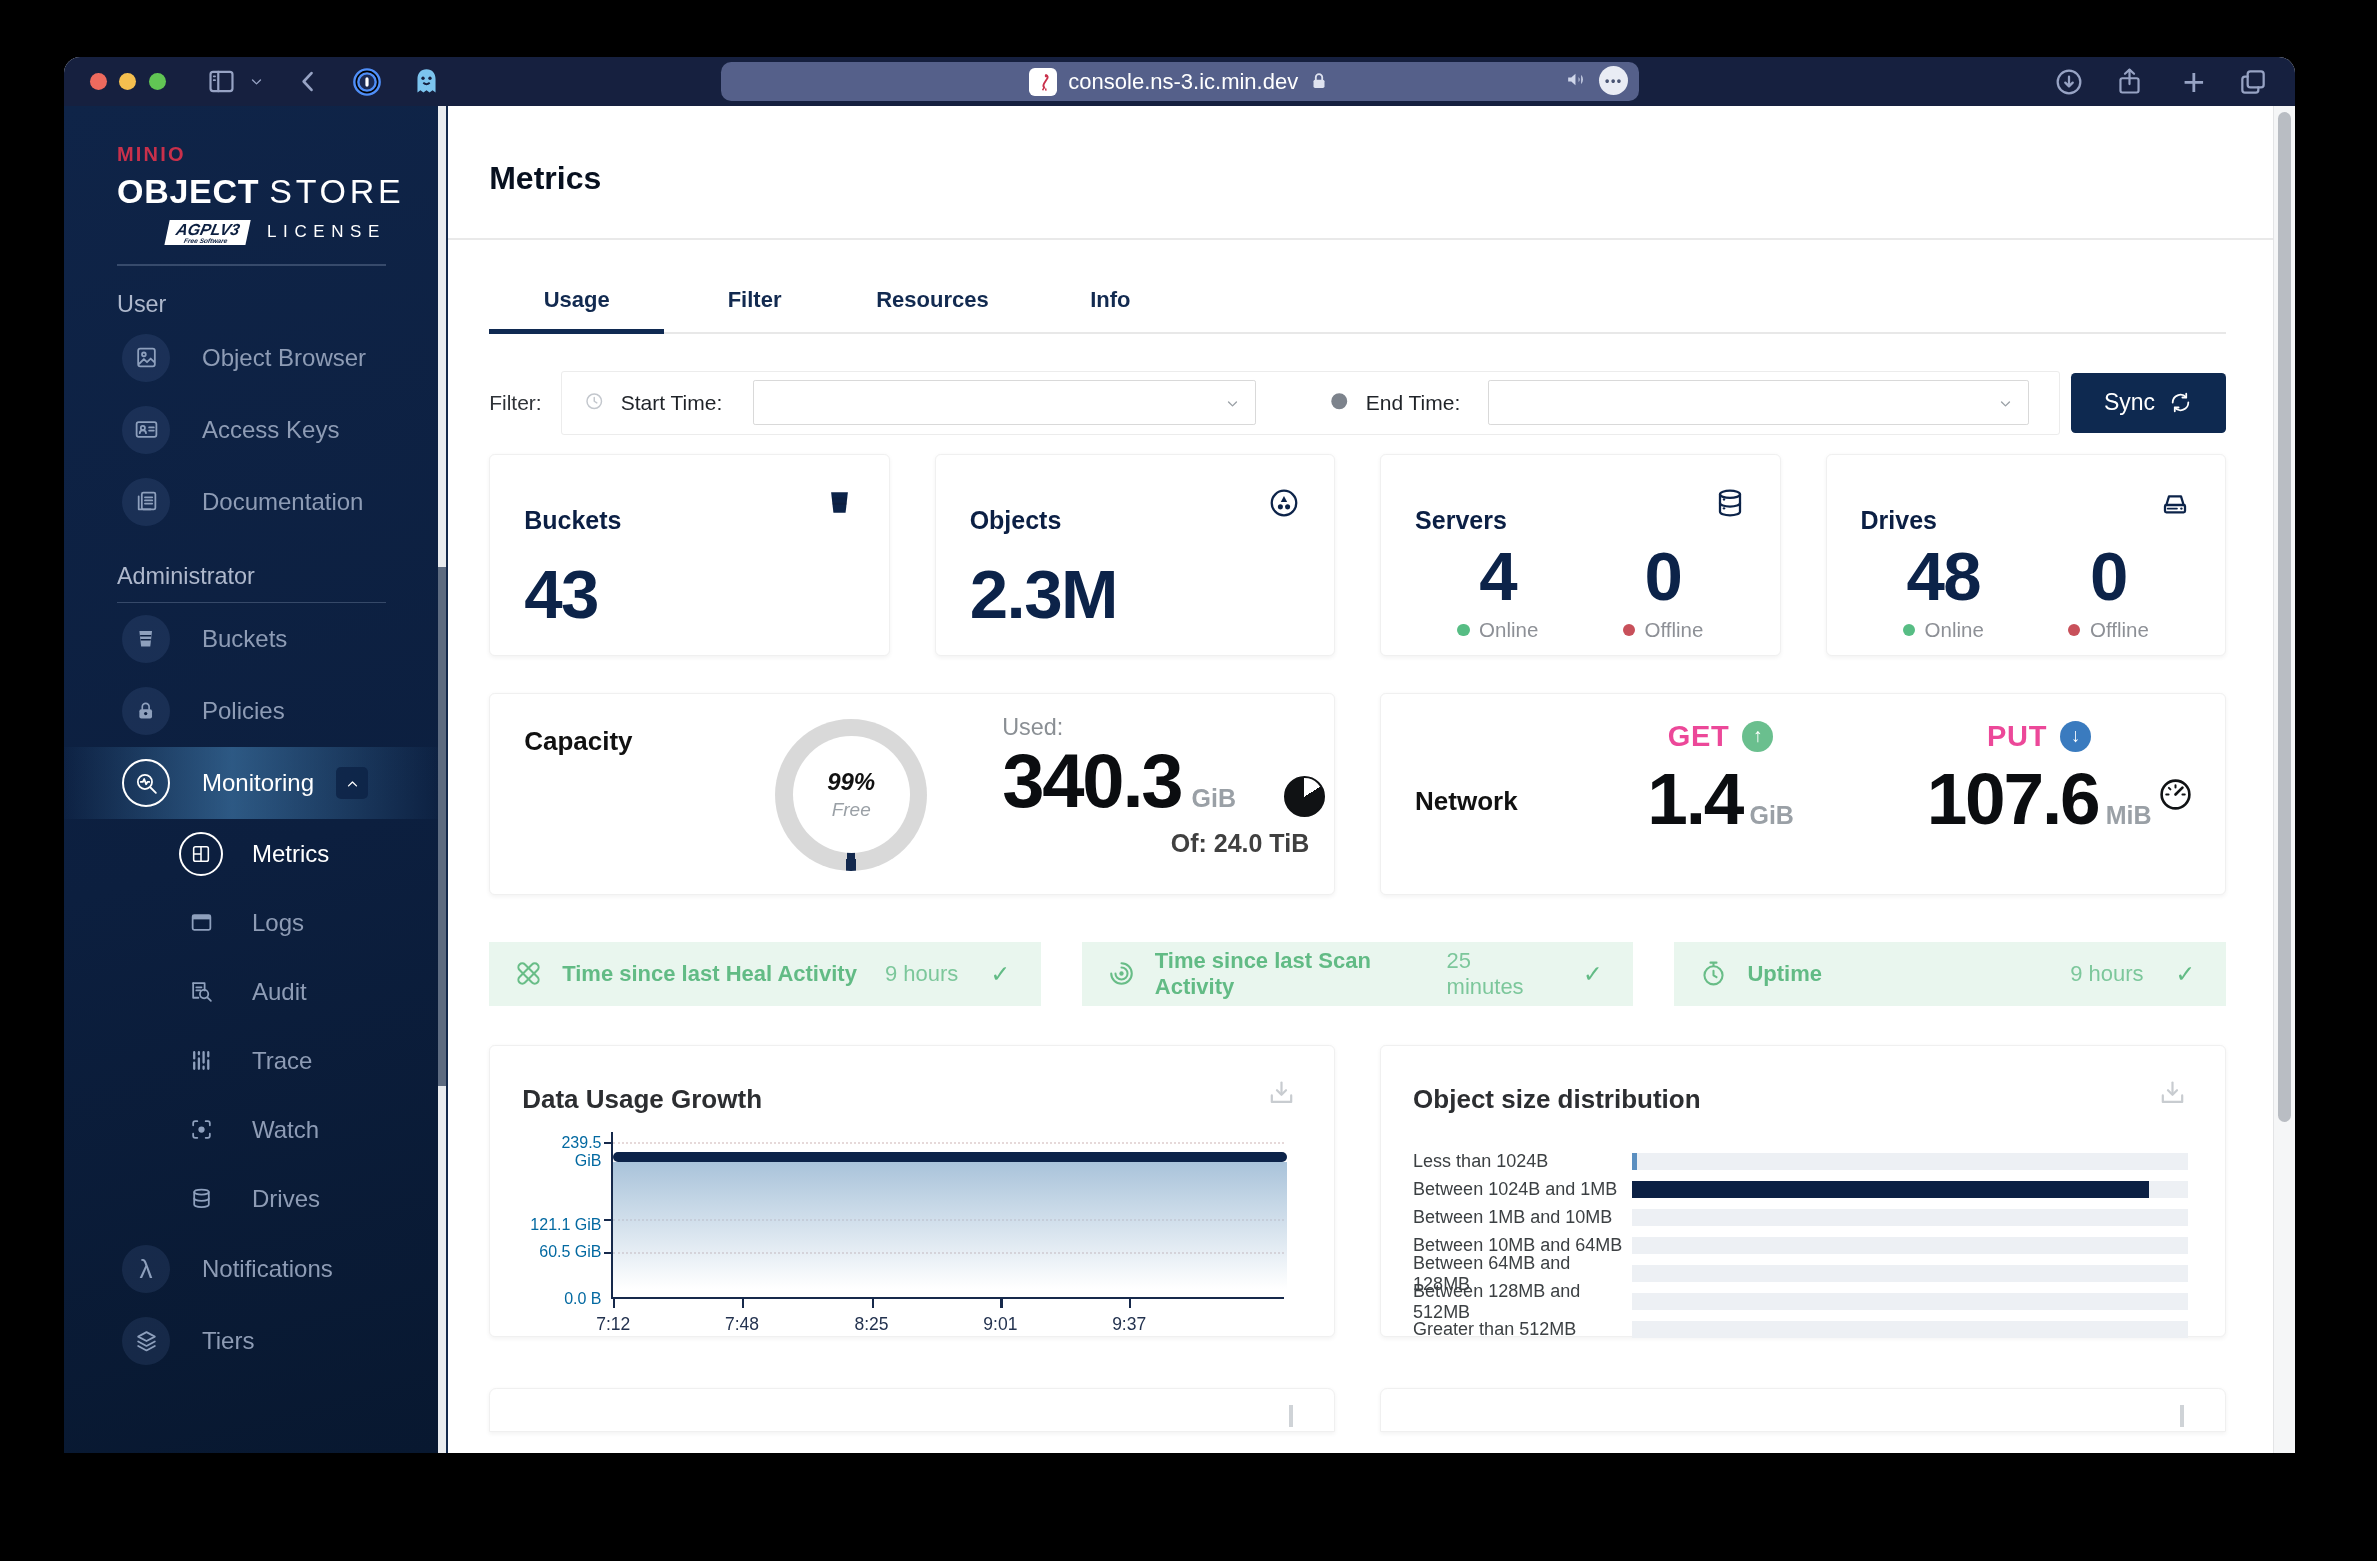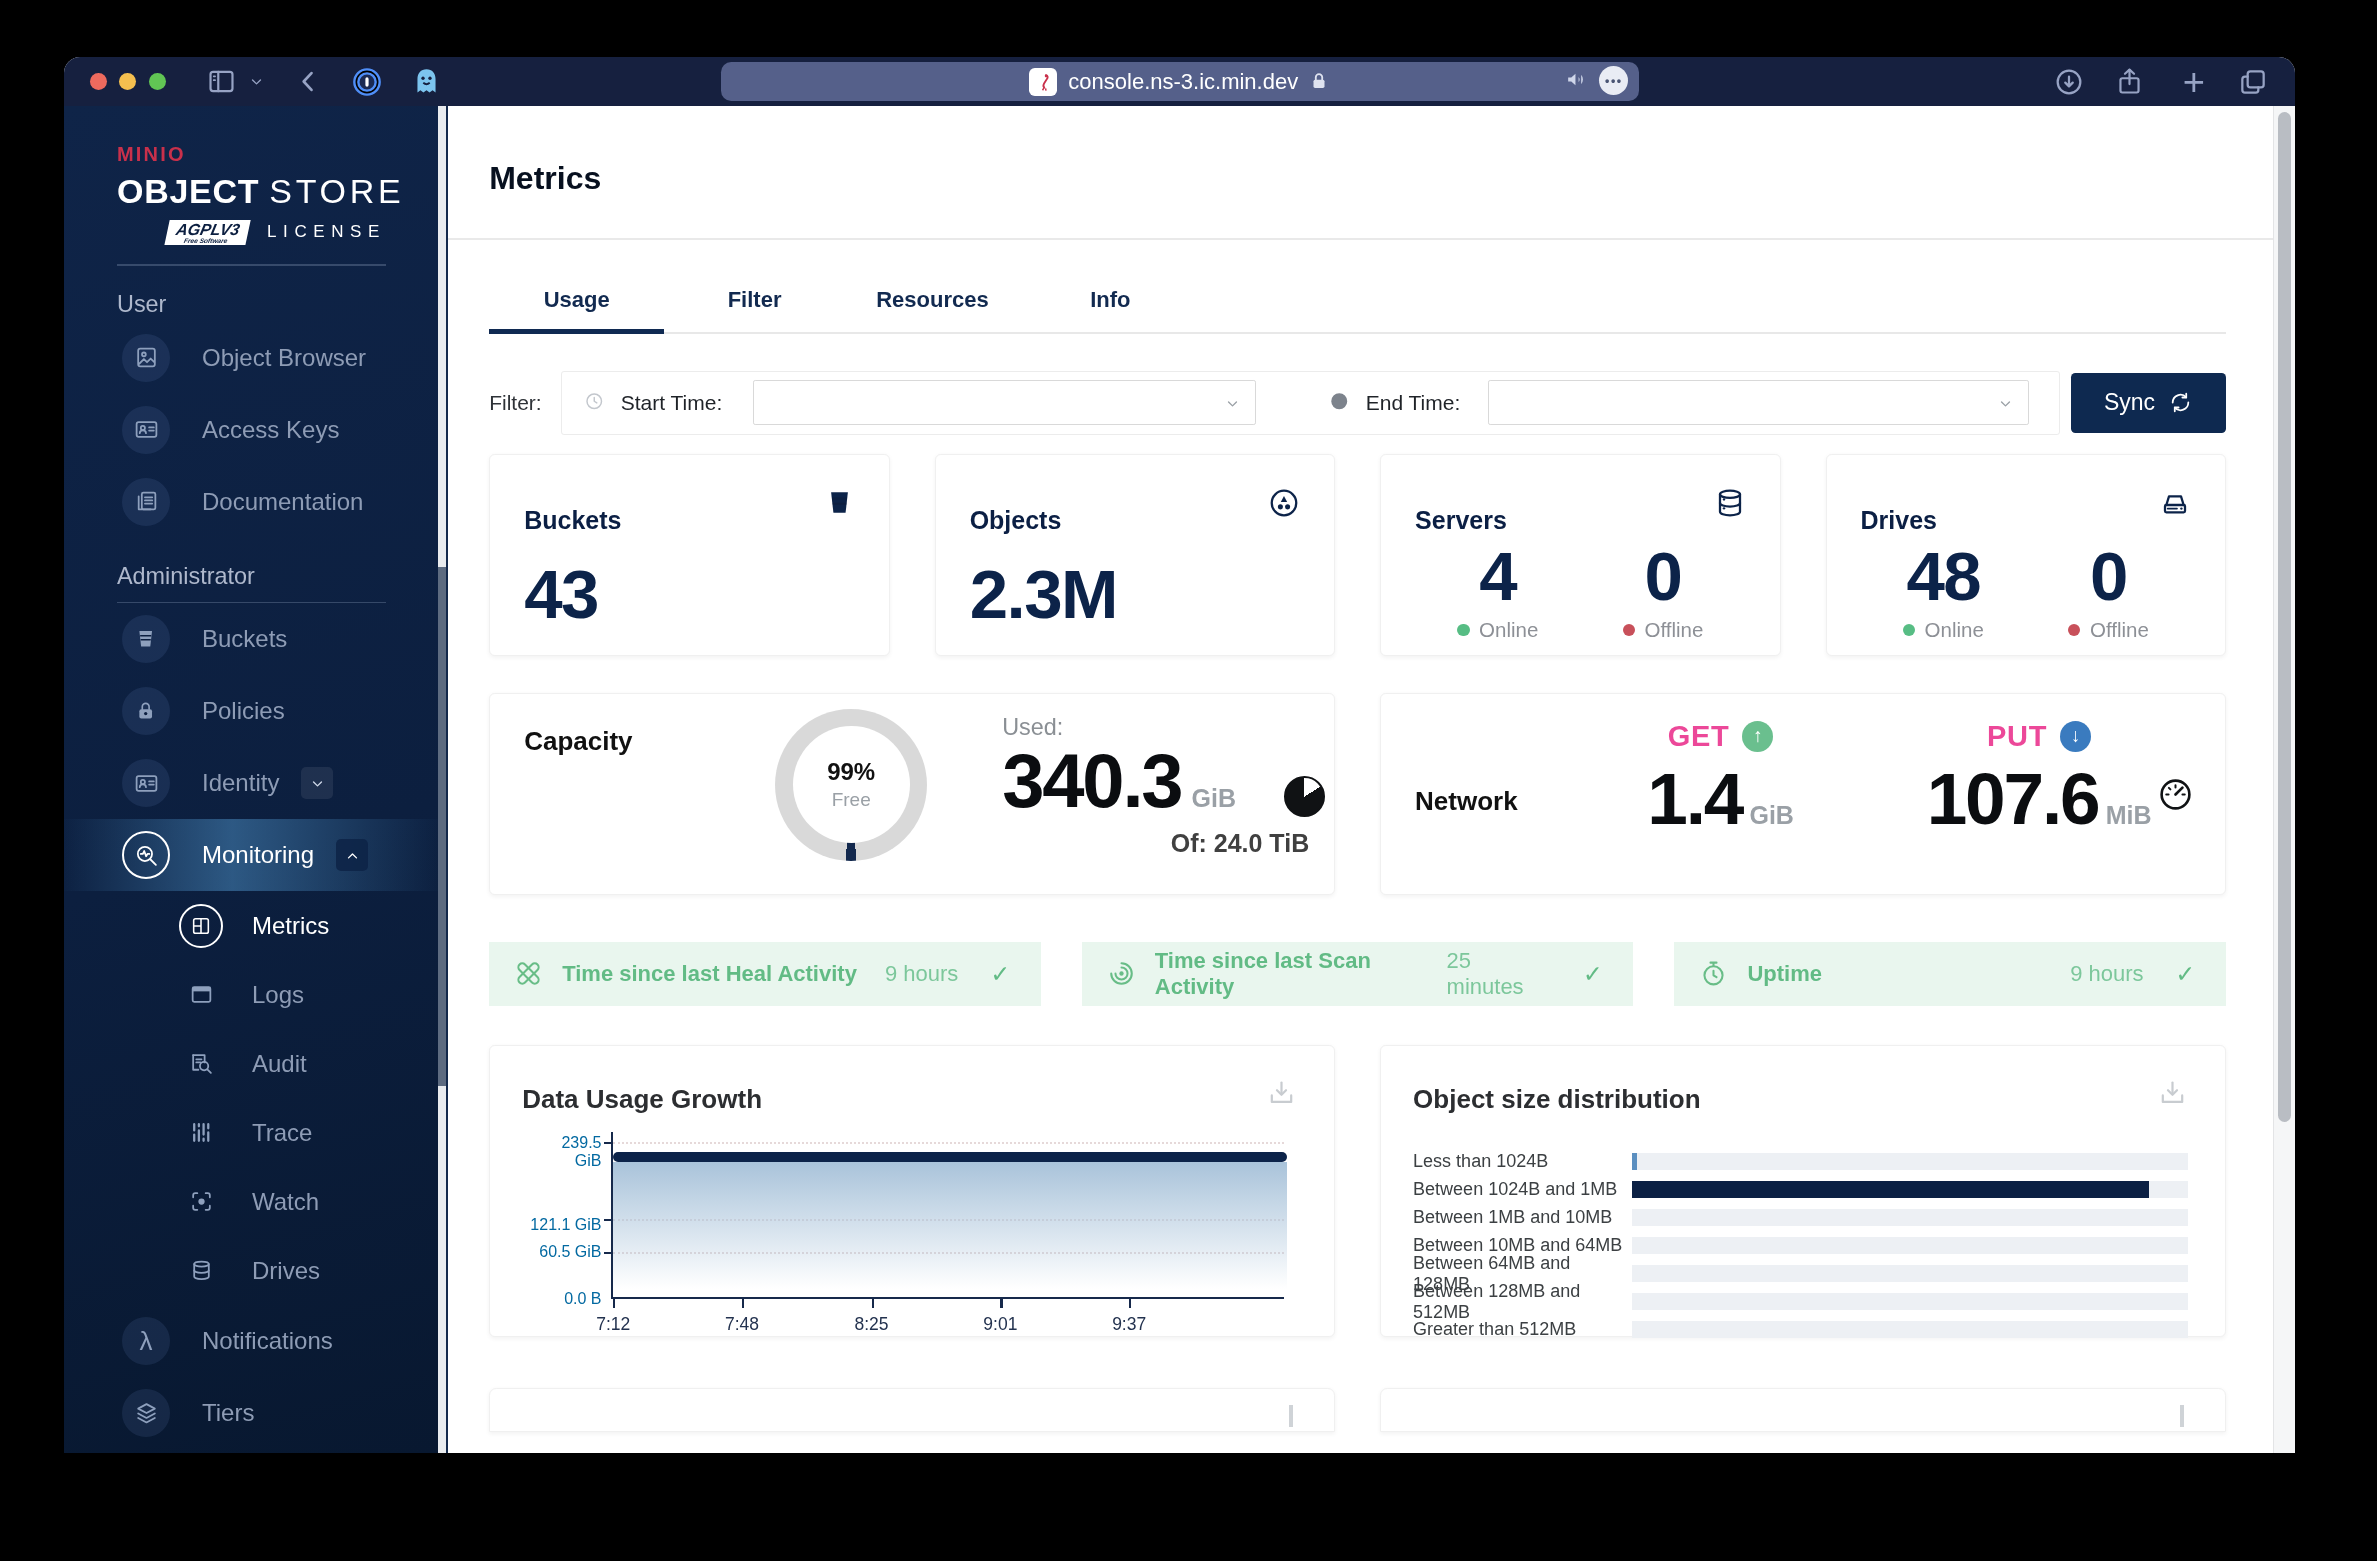--- a/index.html
+++ b/index.html
@@ -113,22 +113,22 @@
   .dot-lab { display:flex; align-items:center; justify-content:center; margin-top:1.5px;
              font-size:20.5px; color:#8d9096; }
   .dot { width:12.4px; height:12.4px; border-radius:50%; margin-right:9.5px; }
   .dot.on{background:#57bd84}.dot.off{background:#c8505a}
   .corner-ic { color:#0c2349; }
 
   
   .row2 { margin-top:37px; display:grid; grid-template-columns:1fr 1fr; gap:45px; }
   .row2 .card { height:202px; }
   .cap-title { position:absolute; left:34px; top:32px; font-size:26px; font-weight:700; color:#111; }
-  .donut { position:absolute; left:285px; top:15px; width:152px; height:152px; border-radius:50%;
-           background:conic-gradient(from 176deg,#13294e 0 8deg,#d9d9d9 8deg 360deg); }
+  .donut { position:absolute; left:285px; top:25px; width:152px; height:152px; border-radius:50%;
+           background:conic-gradient(from 176deg,#13294e 0 8deg,#d9d9d9 8deg 360deg);font-style:italic; }
   .donut .hole { position:absolute; inset:17.5px; background:#fff; border-radius:50%;
                  display:flex; flex-direction:column; align-items:center; justify-content:center; }
   .donut .pct { font-size:24px; font-weight:700; color:#111; }
   .donut .pctlab { font-size:19px; color:#9aa0a6; margin-top:2.9px; }
   .used-block { position:absolute; left:512px; top:20.5px; width:307px; }
   .used-label { font-size:23.4px; color:#8a8f94; }
   .used-row { display:flex; align-items:baseline; margin-top:-4.4px; }
   .used-val { font-size:76px; font-weight:700; color:#0b0d10; letter-spacing:-2.2px; }
   .used-unit { font-size:25px; font-weight:700; color:#9aa0a6; margin-left:10.2px; }
   .of-total { text-align:right; font-size:25px; font-weight:700; color:#404040; margin-top:5.8px; }
@@ -484,33 +484,20 @@
         <span class="nav-label">Buckets</span>
       </div>
       <div class="nav-item">
         <span class="nav-ic">
             <svg class="ic" width="23.4" height="23.4" viewBox="0 0 32 32">
               <use href="#i-lock"></use>
             </svg>
           </span>
         <span class="nav-label">Policies</span>
       </div>
-      <div class="nav-item">
-        <span class="nav-ic">
-            <svg class="ic" width="25" height="25" viewBox="0 0 34 34">
-              <use href="#i-idcard"></use>
-            </svg>
-          </span>
-        <span class="nav-label">Identity</span>
-        <span class="chev-box dim">
-            <svg class="ic" width="19" height="19" viewBox="0 0 26 26">
-              <use href="#i-chev-d"></use>
-            </svg>
-          </span>
-      </div>
       <div class="nav-item active-row">
         <span class="nav-ic active">
             <svg class="ic" width="25" height="25" viewBox="0 0 34 34">
               <use href="#i-monitor"></use>
             </svg>
           </span>
         <span class="nav-label">Monitoring</span>
         <span class="chev-box lit">
             <svg class="ic" width="19" height="19" viewBox="0 0 26 26">
               <use href="#i-chev-u"></use>

